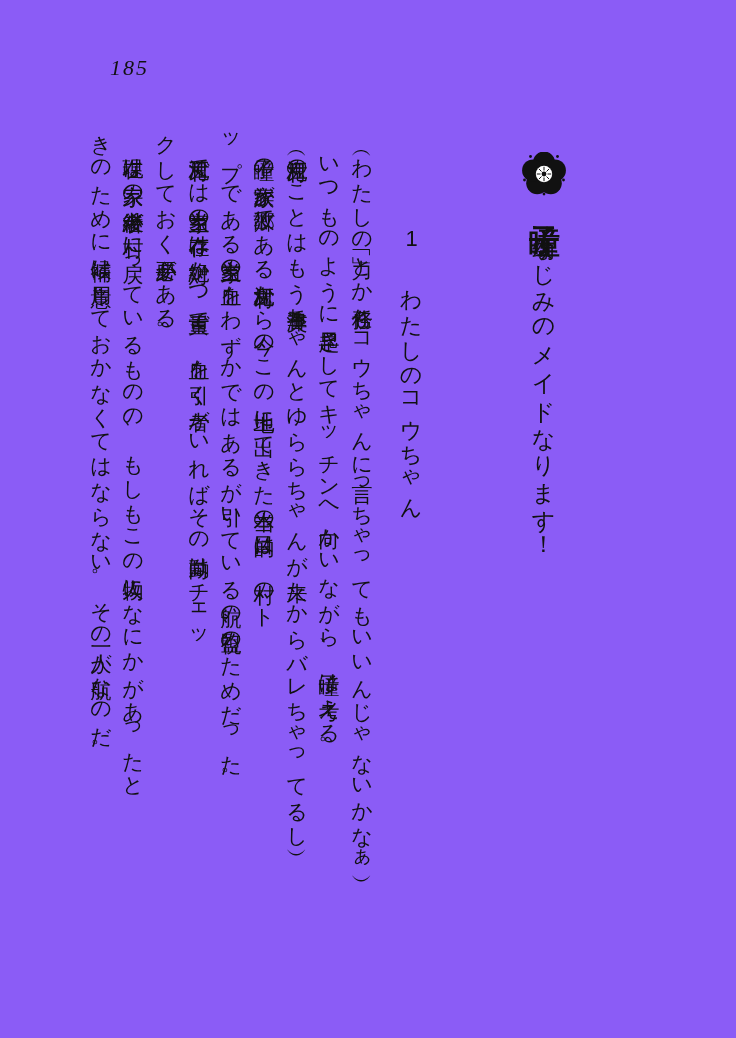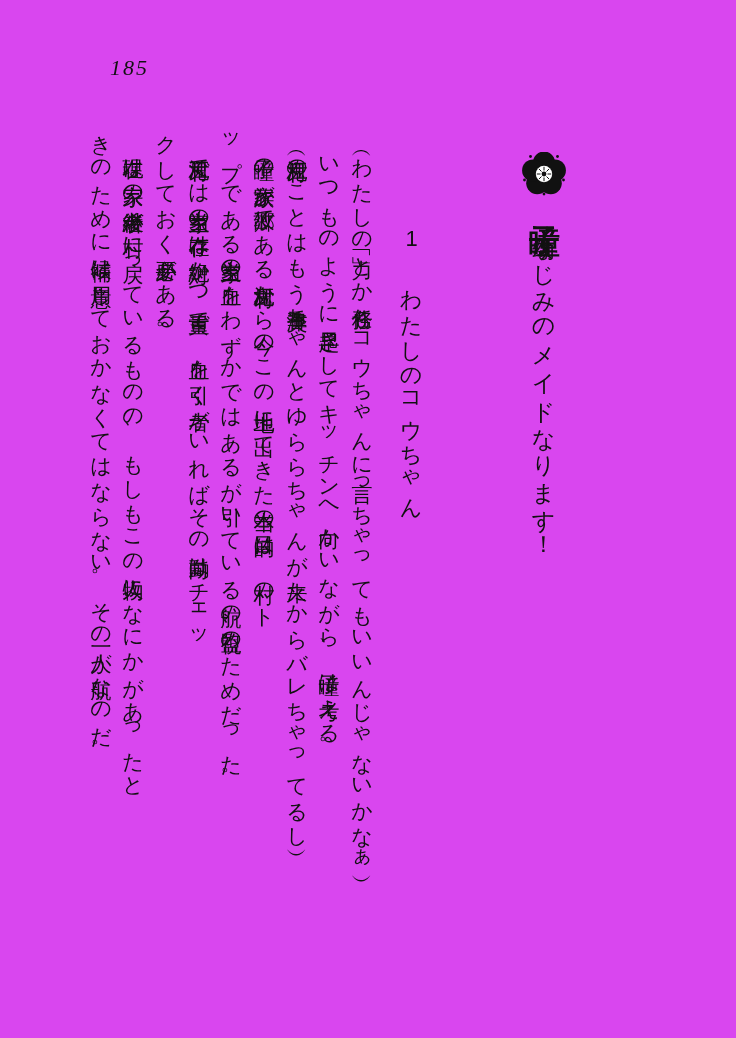--- a/index.html
+++ b/index.html
@@ -1,19 +1,19 @@
 <!DOCTYPE html>
 <html lang="ja"><head>
 <meta charset="utf-8">
 <style>
   html,body { margin:0; padding:0; background:#fff; }
   .page {
     position:relative;
     width:736px; height:1038px;
-    background:#d946ef;
+    background:#8b5cf6;
     color:#111;
     font-family:"Liberation Serif","DejaVu Serif",serif;
     overflow:hidden;
   }
   
   .pageno {
     position:absolute; left:110px; top:55px;
     font-style:italic;
     font-size:22px;
     letter-spacing:2px;

